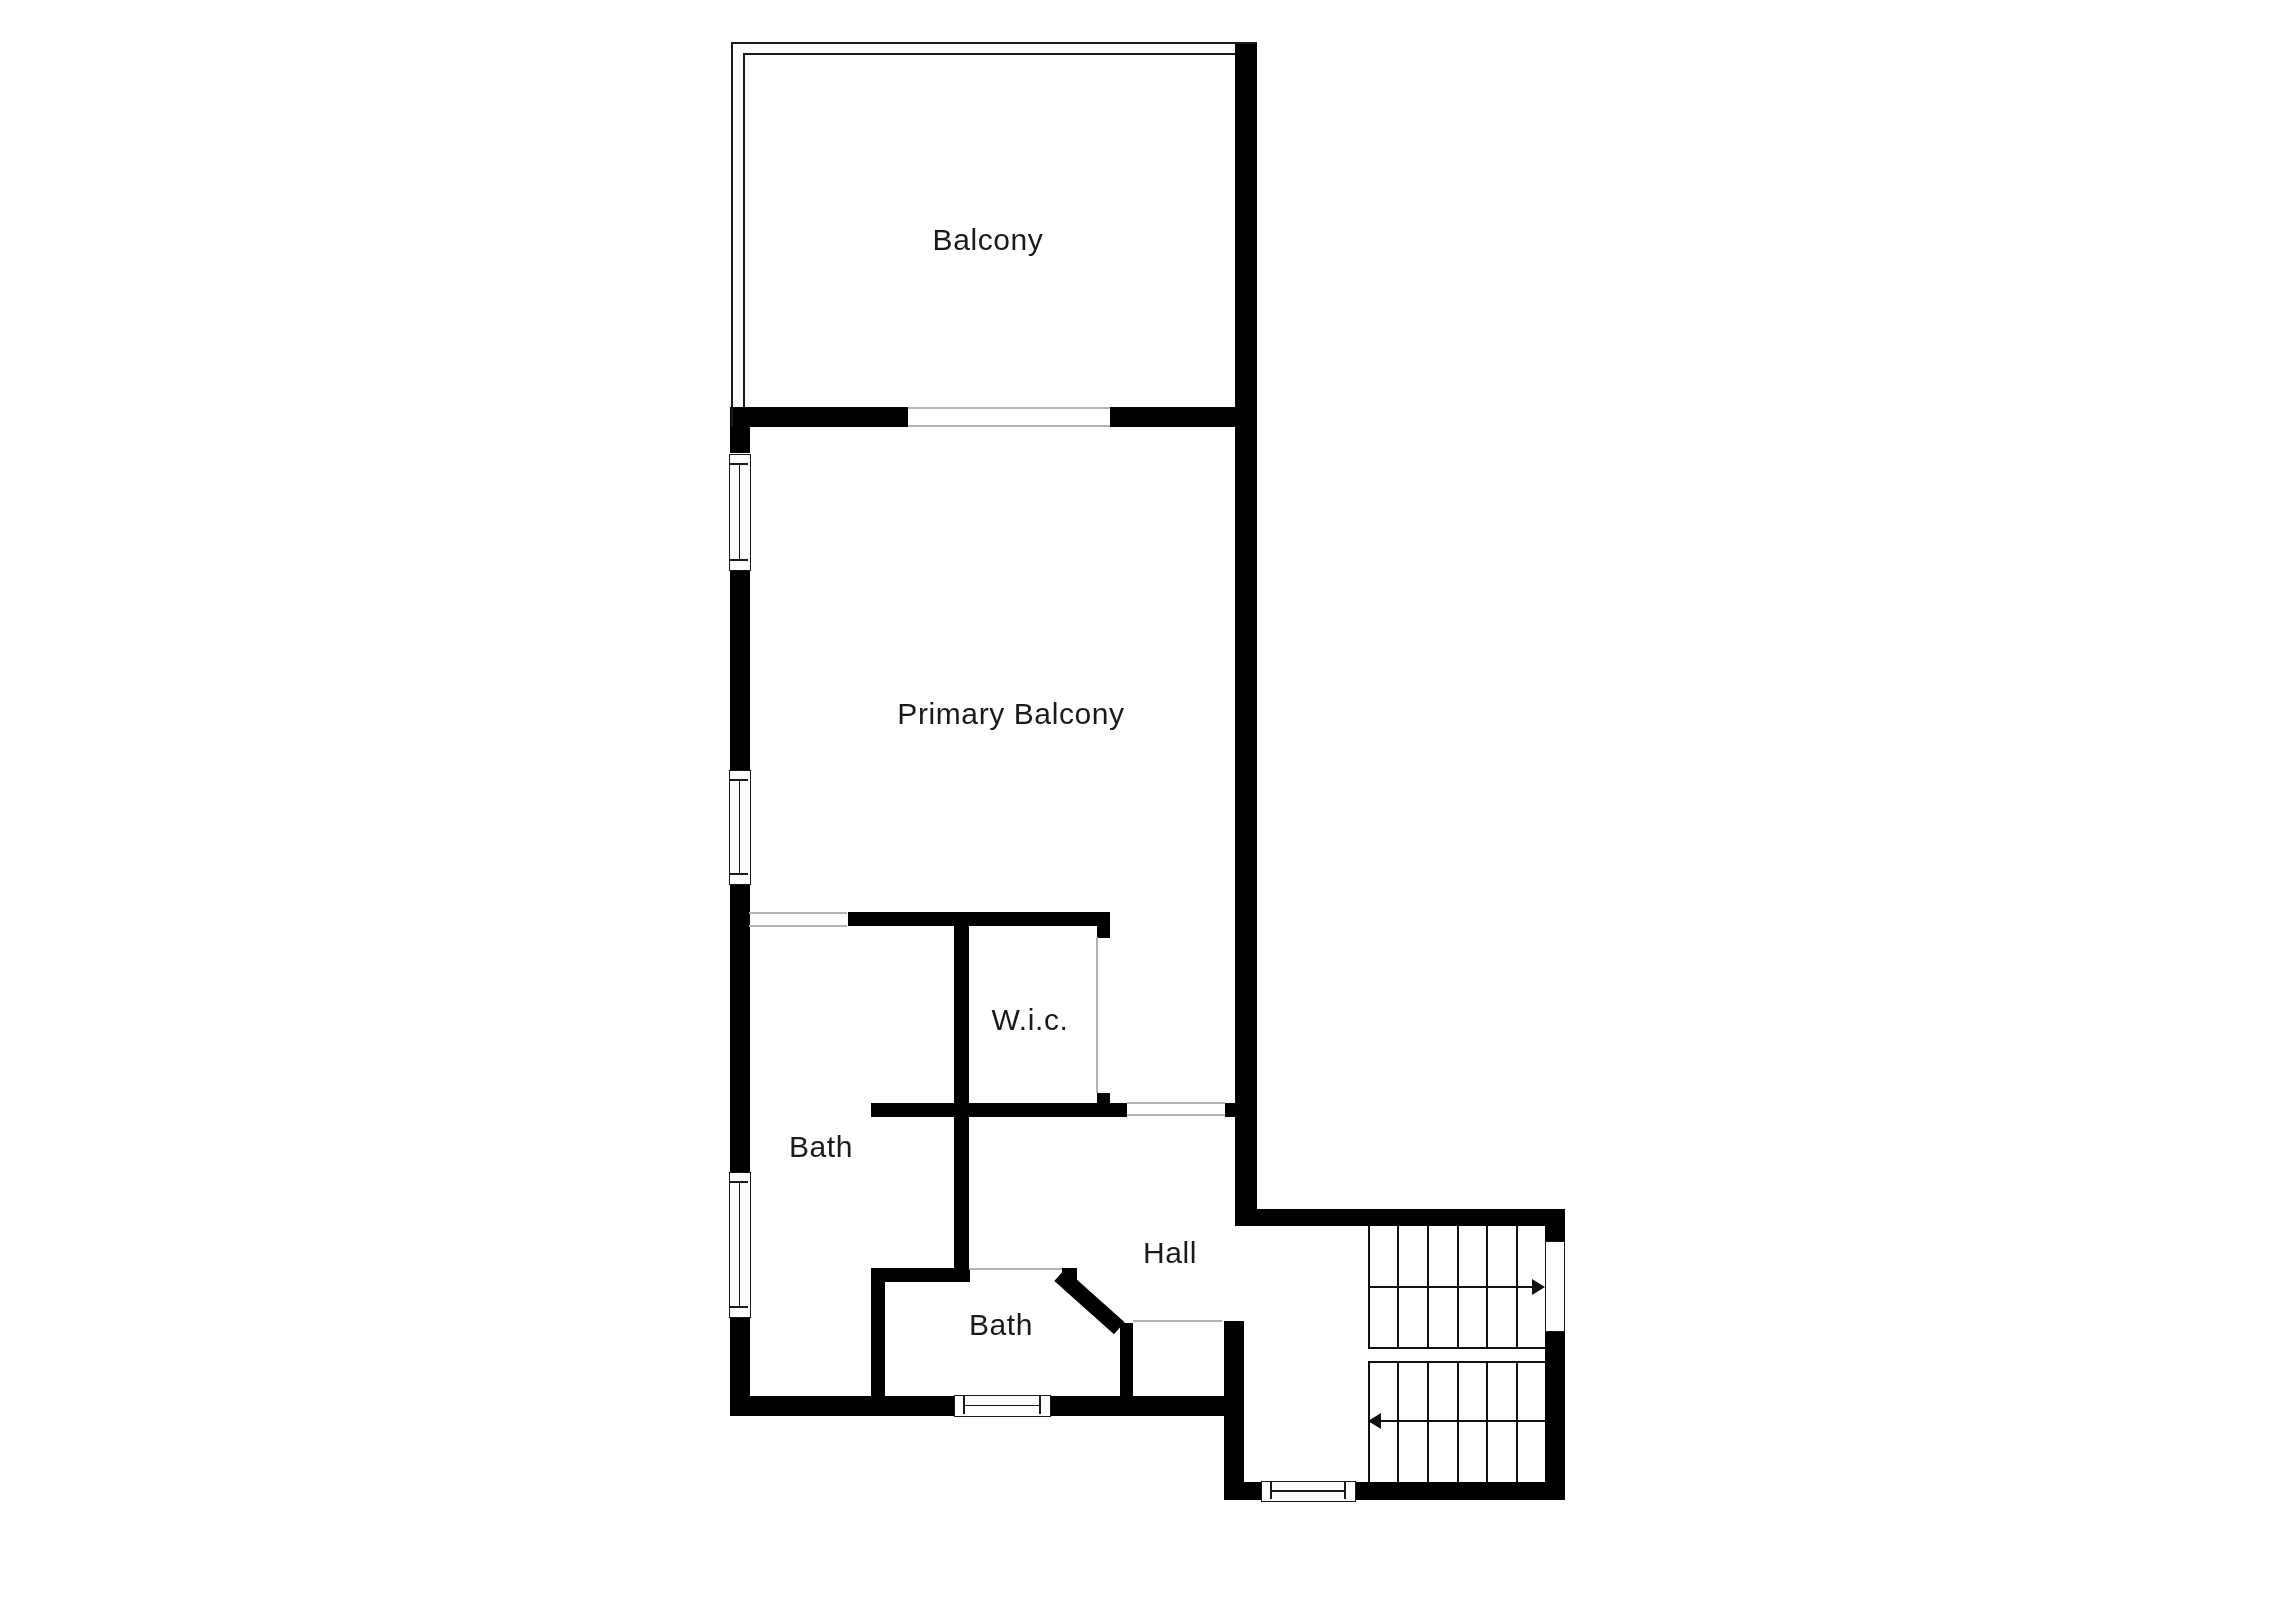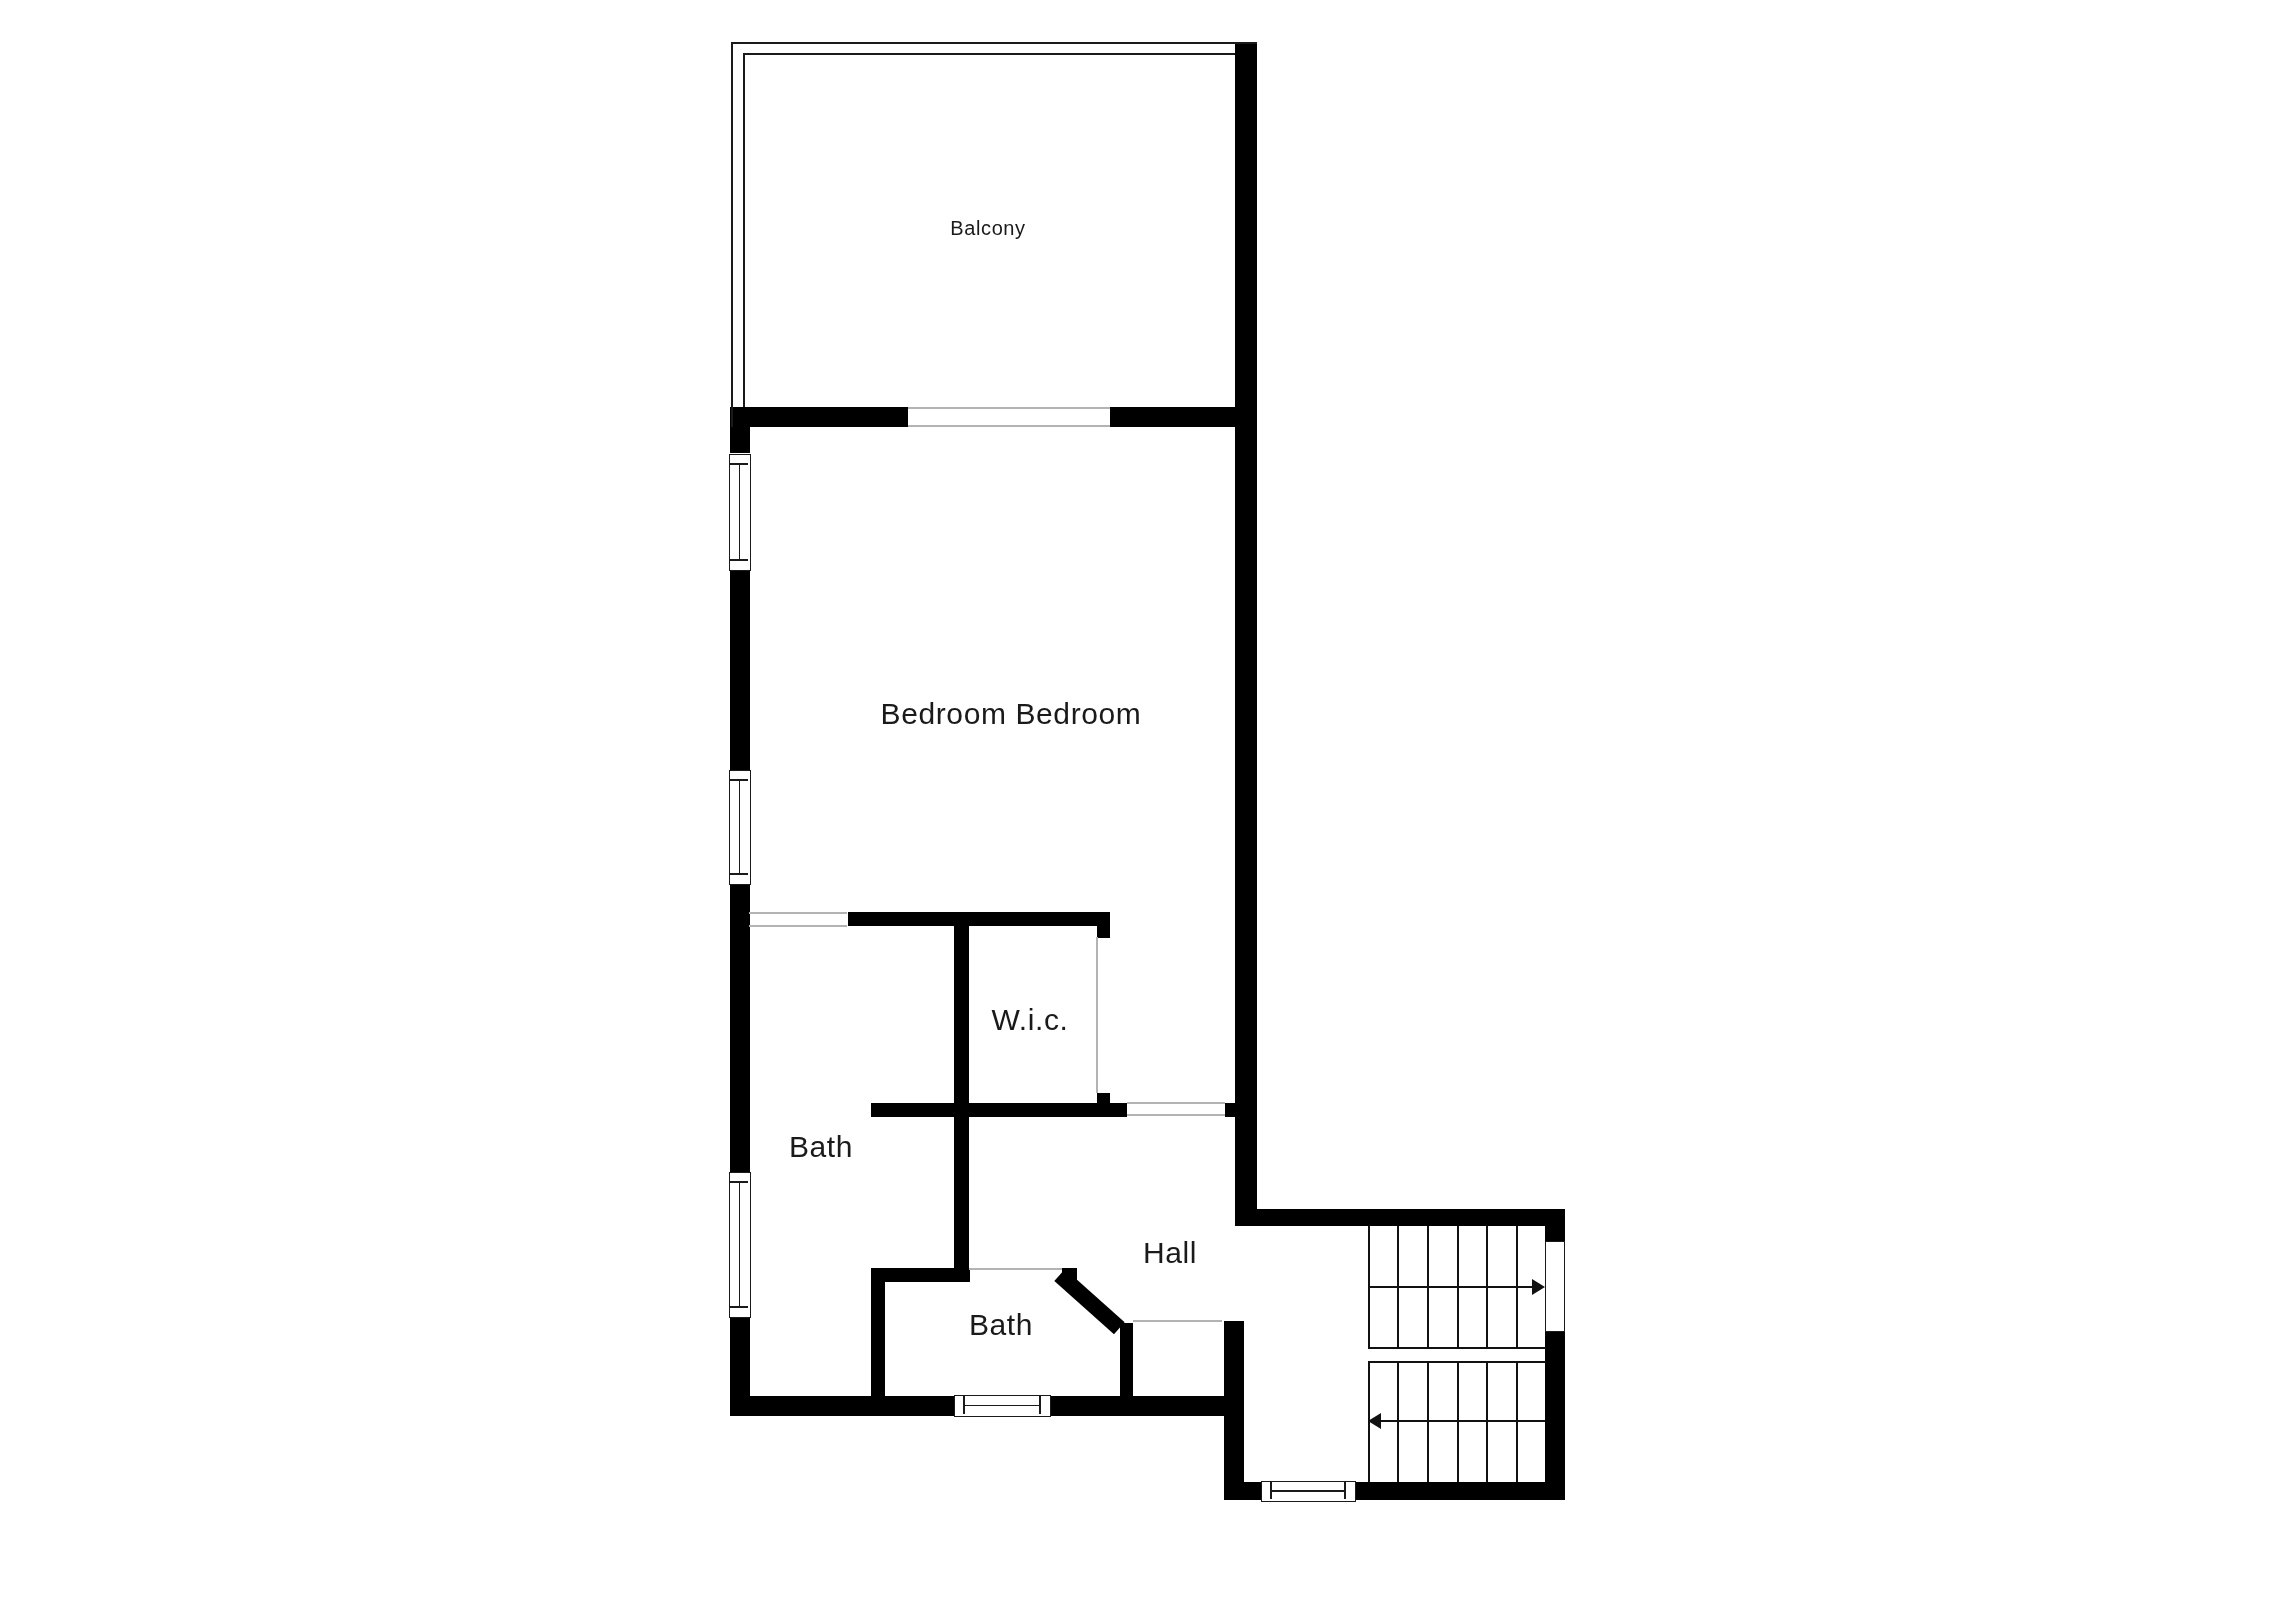--- a/index.html
+++ b/index.html
@@ -116,21 +116,21 @@
       <div class="tread" style="left: 1516px; top: 1226px; width: 2.3px; height: 121px;"></div>
       <div class="tread" style="left: 1516px; top: 1361px; width: 2.3px; height: 121px;"></div>
       <div class="tread" style="left: 1368px; top: 1347px; width: 178px; height: 2.3px;"></div>
       <div class="tread" style="left: 1368px; top: 1361px; width: 178px; height: 2.3px;"></div>
       <div class="arrowshaft" style="left: 1368px; top: 1286px; width: 166px; height: 2.3px;"></div>
       <div class="arrowhead" style="top: 1279px; left: 1532px; border-top: 8.6px solid transparent; border-bottom: 8.6px solid transparent; border-left: 13.8px solid rgb(17, 17, 17);"></div>
       <div class="arrowshaft" style="left: 1381px; top: 1420px; width: 164px; height: 2.3px;"></div>
       <div class="arrowhead" style="top: 1413px; left: 1368px; border-top: 8.6px solid transparent; border-bottom: 8.6px solid transparent; border-right: 13.8px solid rgb(17, 17, 17);"></div>
     </div>
   <div id="labels-layer" class="abs">
-      <div class="roomlabel" style="left: 988px; top: 228px; font-size: 20px;">Balcony</div>
-      <div class="roomlabel" style="left: 1011px; top: 714px; font-size: 30px;">Bedroom Bedroom</div>
+      <div class="roomlabel" style="left: 988px; top: 240px; font-size: 30px;">Balcony</div>
+      <div class="roomlabel" style="left: 1011px; top: 714px; font-size: 30px;">Primary Balcony</div>
       <div class="roomlabel" style="left: 1030px; top: 1020px; font-size: 30px;">W.i.c.</div>
       <div class="roomlabel" style="left: 821px; top: 1147px; font-size: 30px;">Bath</div>
       <div class="roomlabel" style="left: 1170px; top: 1253px; font-size: 30px;">Hall</div>
       <div class="roomlabel" style="left: 1001px; top: 1325px; font-size: 30px;">Bath</div>
     </div>
 </div>
 
 
 </body></html>

